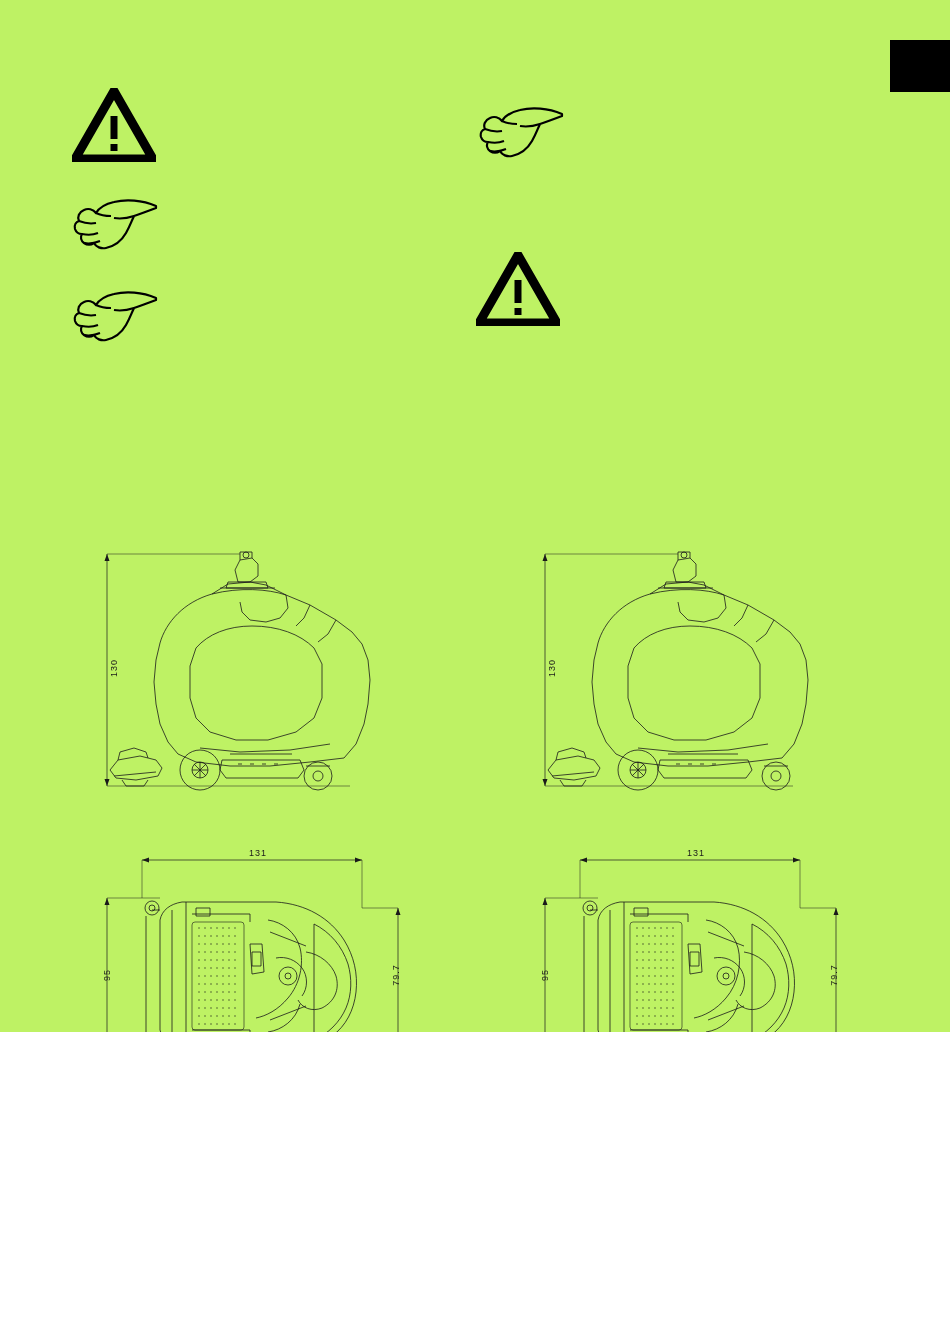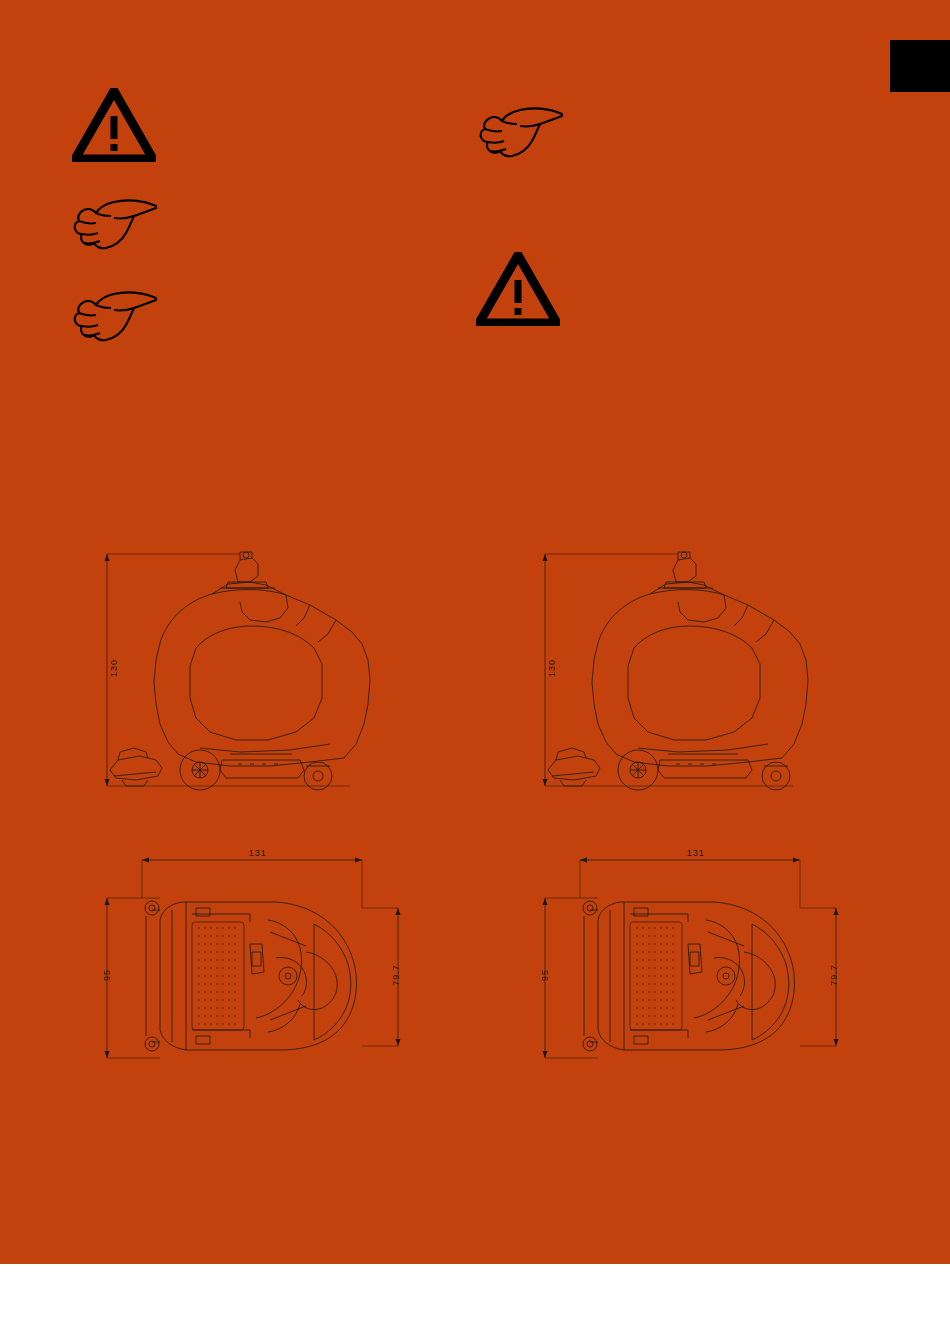--- a/index.html
+++ b/index.html
@@ -7,22 +7,22 @@
     padding: 0;
     background: #ffffff;
   }
   body {
     font-family: "Liberation Sans", sans-serif;
     color: #000;
   }
   .page {
     position: relative;
     width: 950px;
-    height: 1264px;
-    background: #c2410c;
+    height: 1032px;
+    background: #bef264;
     overflow: hidden;
   }
   
   .corner-tab {
     position: absolute;
     top: 40px;
     right: 0;
     width: 60px;
     height: 52px;
     background: #000000;

